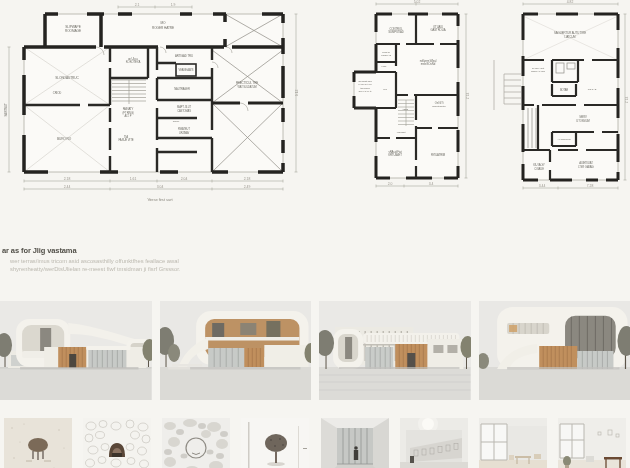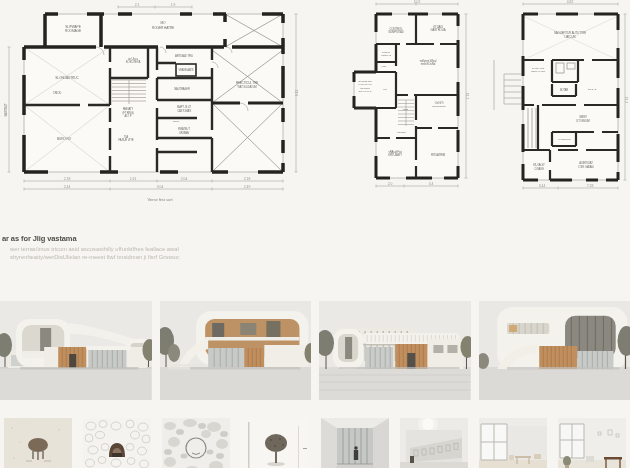--- a/index.html
+++ b/index.html
@@ -9,21 +9,21 @@
     font-family:"Liberation Sans",sans-serif;
   }
   
   .plan{position:absolute;top:0;}
   .plan text{font-family:"Liberation Sans",sans-serif;fill:#6e6d66;text-anchor:middle;letter-spacing:-0.1px;}
   .plan .lbl{font-size:3.2px;}
   .plan .s28{font-size:2.8px;} .plan .s26{font-size:2.6px;} .plan .s24{font-size:2.4px;} .plan .s22{font-size:2.2px;} .plan .s30{font-size:3px;} .plan .s27{font-size:2.7px;} .plan .s29{font-size:2.9px;}
   .plan .dim{font-size:3.4px;fill:#98958d;letter-spacing:0;}
   .plan .cap{font-size:4.2px;fill:#8b887f;}
   
-  .summary{position:absolute;left:2px;top:234px;width:420px;}
+  .summary{position:absolute;left:2px;top:246px;width:420px;}
   .summary h1{margin:0;font-size:7.5px;font-weight:bold;color:#514f48;letter-spacing:-0.1px;}
   .summary p{margin:3px 0 0 8px;font-size:5.8px;line-height:7px;color:#bcb9b0;}
   
   .renders{position:absolute;left:0;top:301px;width:630px;height:99px;display:flex;gap:8px;}
   .render{flex:1 1 0;height:99px;overflow:hidden;background:#eae9e6;}
   .render svg{display:block;width:100%;height:100%;}
   
   .thumbs{position:absolute;left:4px;top:418px;width:622px;height:50px;display:flex;justify-content:space-between;}
   .thumb{width:68px;height:64px;overflow:hidden;background:#f2f1ed;}
   .thumb svg{display:block;width:68px;height:64px;}

